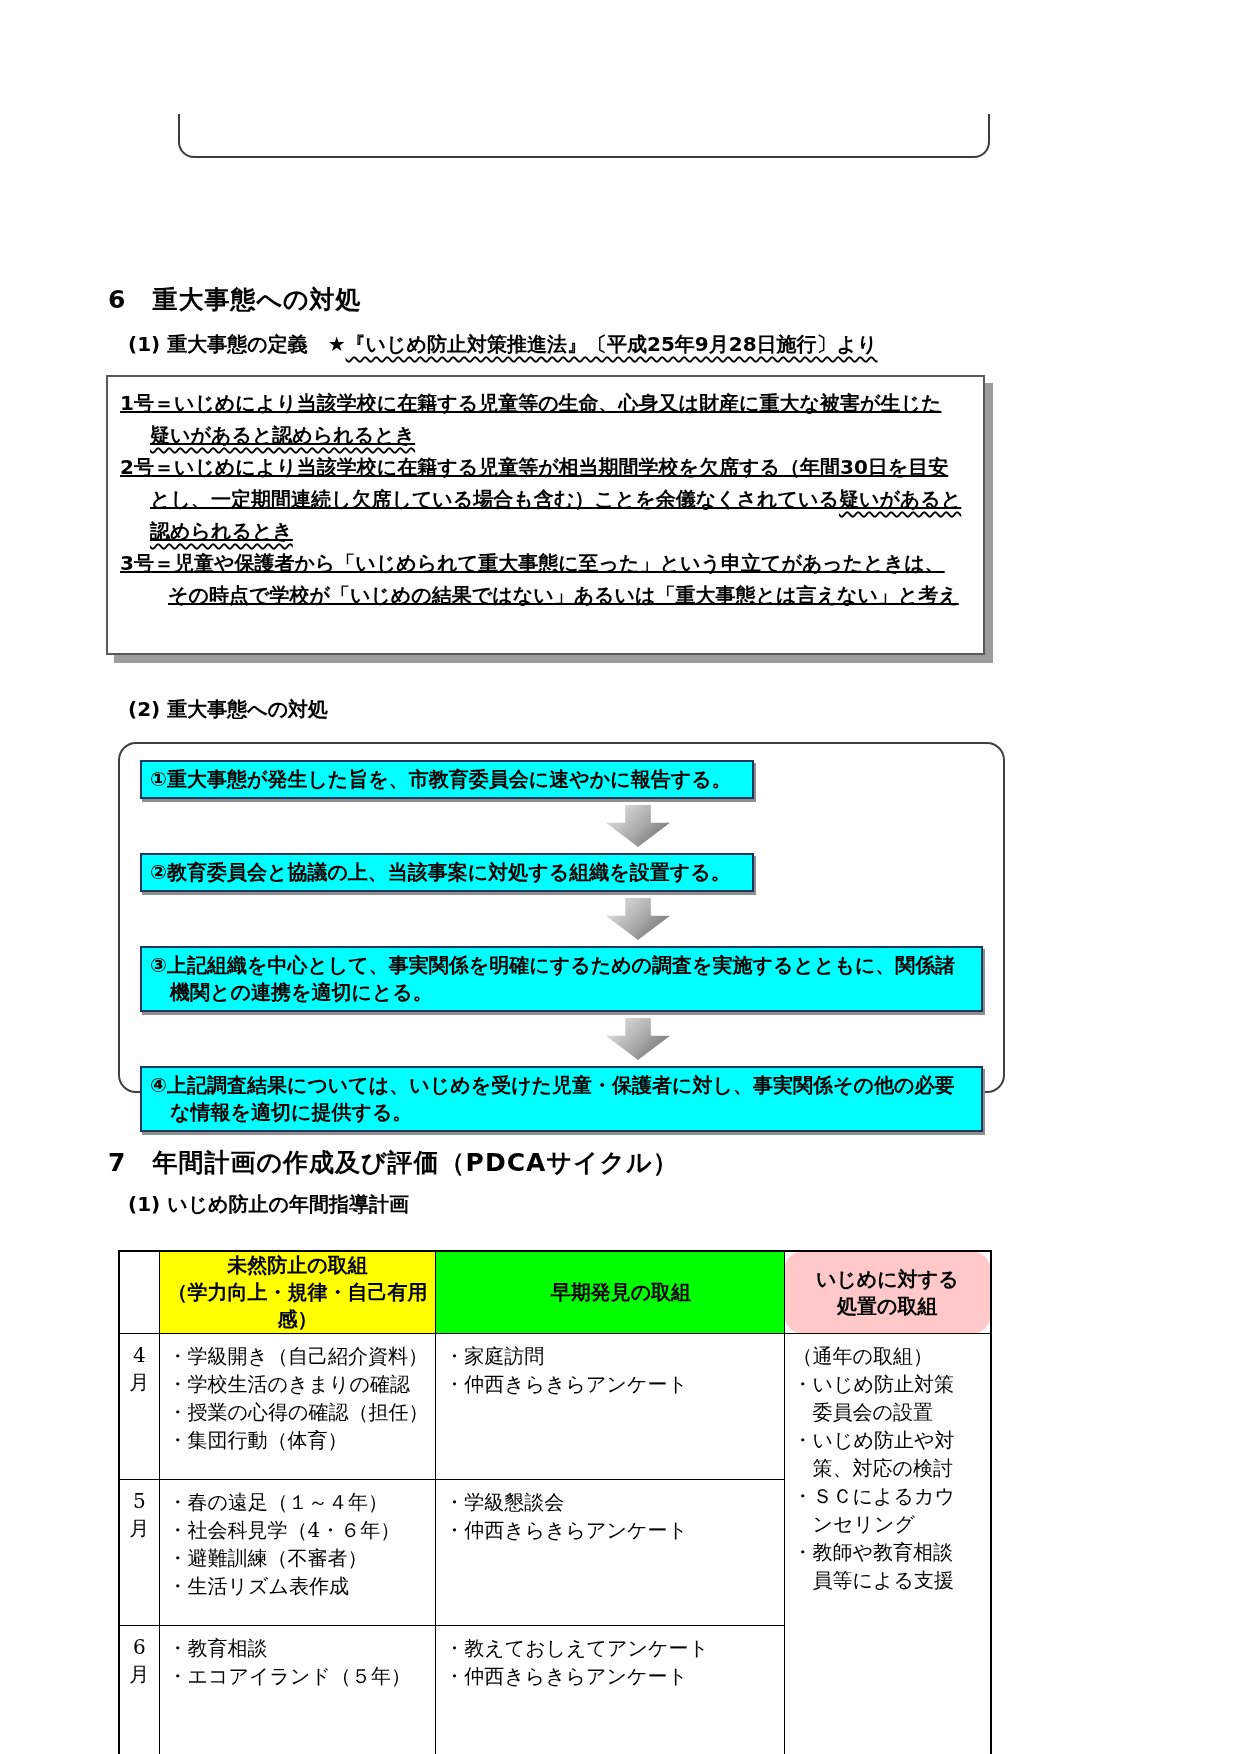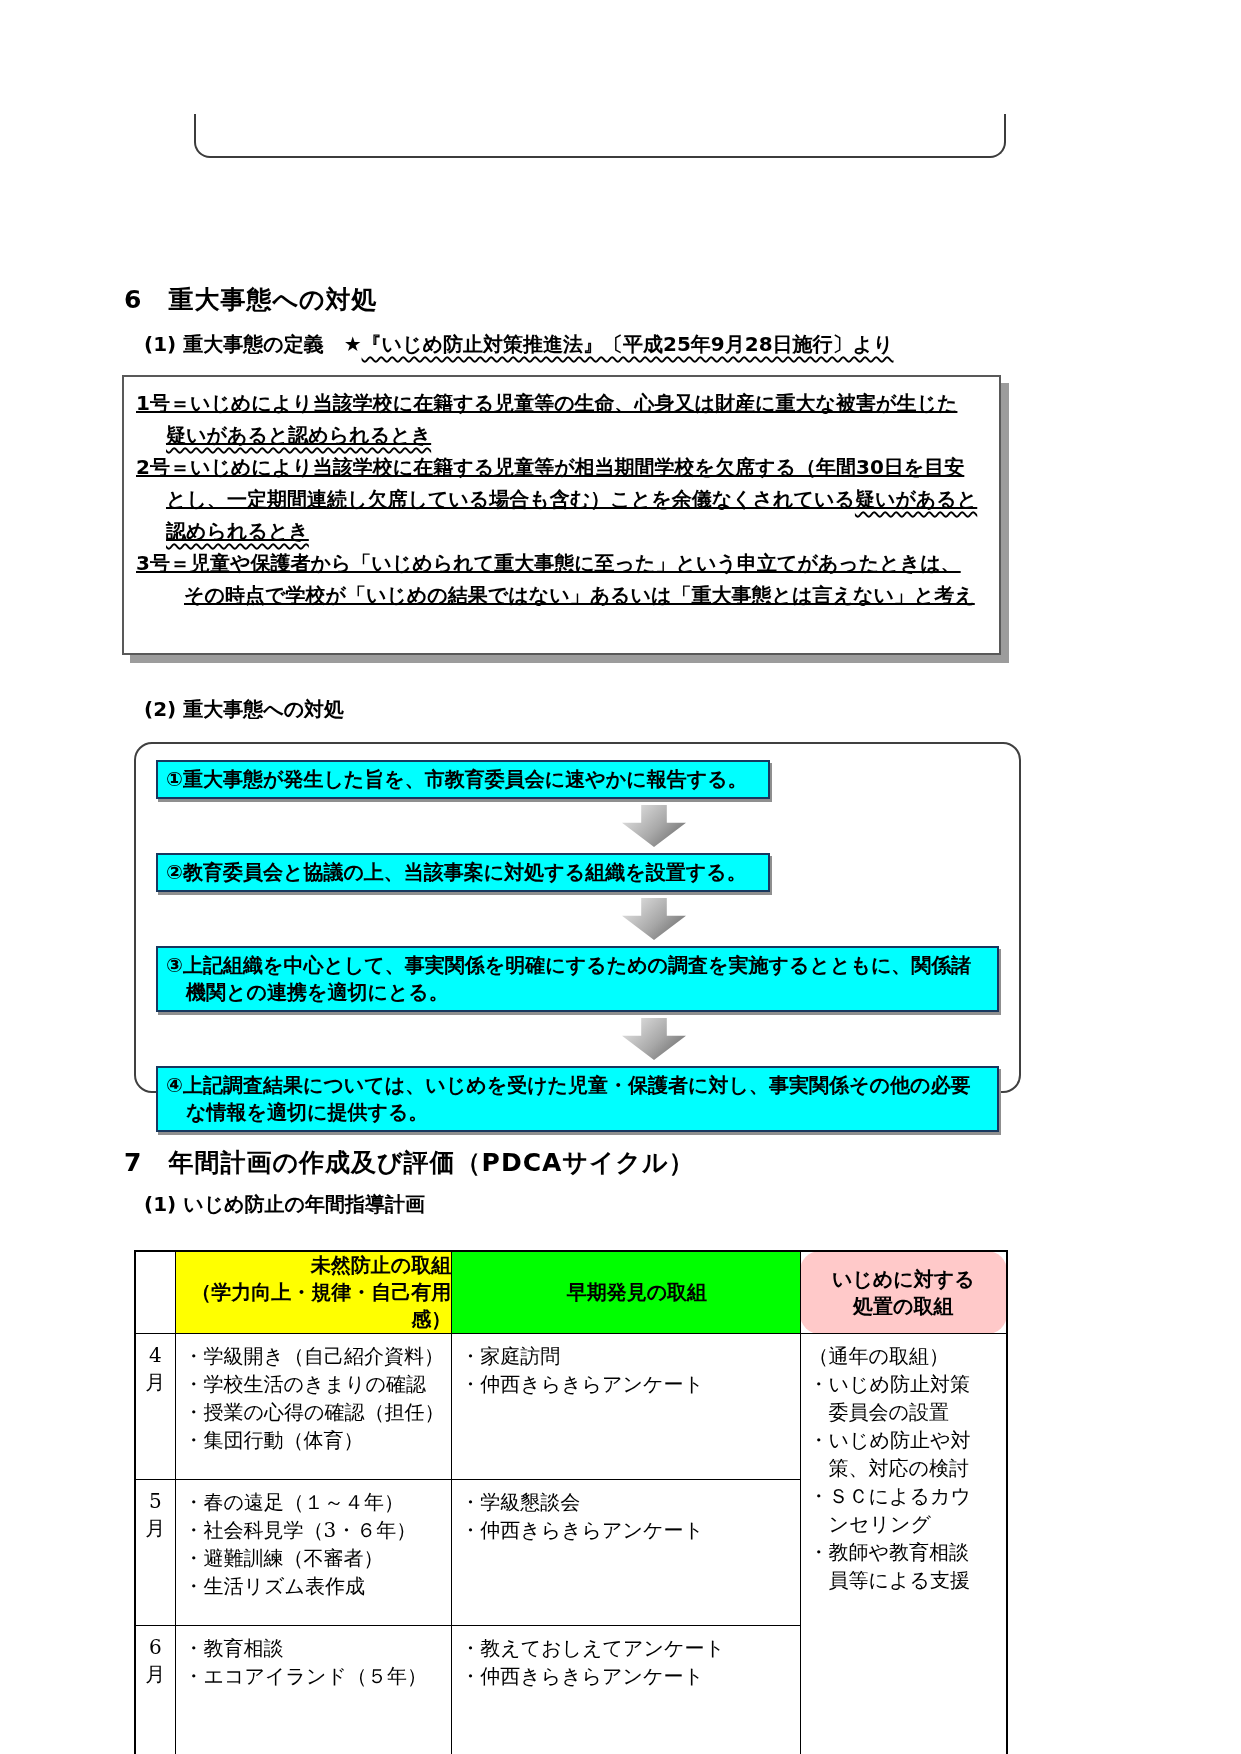--- a/index.html
+++ b/index.html
@@ -1,21 +1,21 @@
 <!DOCTYPE html>
 <html><head>
 <meta charset="utf-8">
 <style>
   * { box-sizing: border-box; margin: 0; padding: 0; }
   html,body { background:#ffffff; }
   body {
     width:1241px; height:1754px; position:relative; overflow:hidden;
     font-family:"DejaVu Sans", sans-serif; color:#000;
   }
-  .abs { position:absolute;margin-left:16px; }
+  .abs { position:absolute; }
 
   
   .top-partial {
     left:178px; top:114px; width:812px; height:44px;
     border:2px solid #3c3c3c; border-top:none;
     border-radius:0 0 16px 16px;
   }
 
   .h-main { font-size:25px; font-weight:700; letter-spacing:1px; }
   .h-sub  { font-size:20px; font-weight:700; }
@@ -65,21 +65,21 @@
     font-family:"DejaVu Serif", serif; font-size:20px;
   }
   .plan-table td { border:1px solid #000; vertical-align:top; }
   .plan-table { border:2px solid #000; }
   .th {
     font-family:"DejaVu Sans", sans-serif; font-weight:700;
     text-align:center; vertical-align:middle !important;
     white-space:pre-line; font-size:20px; line-height:27px;
   }
   .col-month { width:38px; }
-  .col-prev  { width:262px;text-align:right; }
+  .col-prev  { width:262px; }
   .col-early { width:330px;padding-left:22px; }
   .col-resp  { width:196px; }
   .row-head  { height:58px; }
   .row-m1 { height:146px; }
   .row-m2 { height:146px; }
   .row-m3 { height:210px; }
   .month-cell { text-align:center; white-space:pre-line; padding-top:8px; line-height:27px; }
   .cell { padding:8px 6px 6px 8px; line-height:28px; }
   .cell-item { text-indent:-1em; padding-left:1em; }
   .resp-cell { padding:8px 22px 6px 8px; line-height:28px; }
@@ -148,21 +148,21 @@
           <div class="cell-item">・いじめ防止や対策、対応の検討</div>
           <div class="cell-item">・ＳＣによるカウンセリング</div>
           <div class="cell-item">・教師や教育相談員等による支援</div>
         </td>
   </tr>
   <tr class="row-m2">
     <td class="month-cell">5
 月</td>
     <td class="cell">
           <div class="cell-item">・春の遠足（１～４年）</div>
-          <div class="cell-item">・社会科見学（3・６年）</div>
+          <div class="cell-item">・社会科見学（4・６年）</div>
           <div class="cell-item">・避難訓練（不審者）</div>
           <div class="cell-item">・生活リズム表作成</div>
         </td>
     <td class="cell">
           <div class="cell-item">・学級懇談会</div>
           <div class="cell-item">・仲西きらきらアンケート</div>
         </td>
   </tr>
   <tr class="row-m3">
     <td class="month-cell">6

